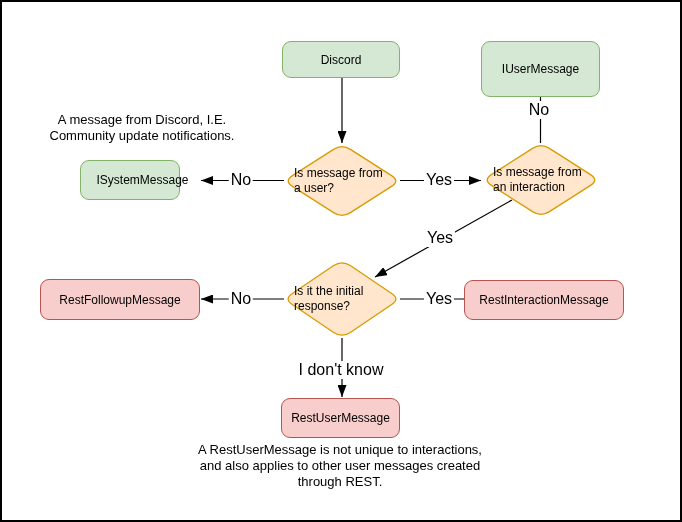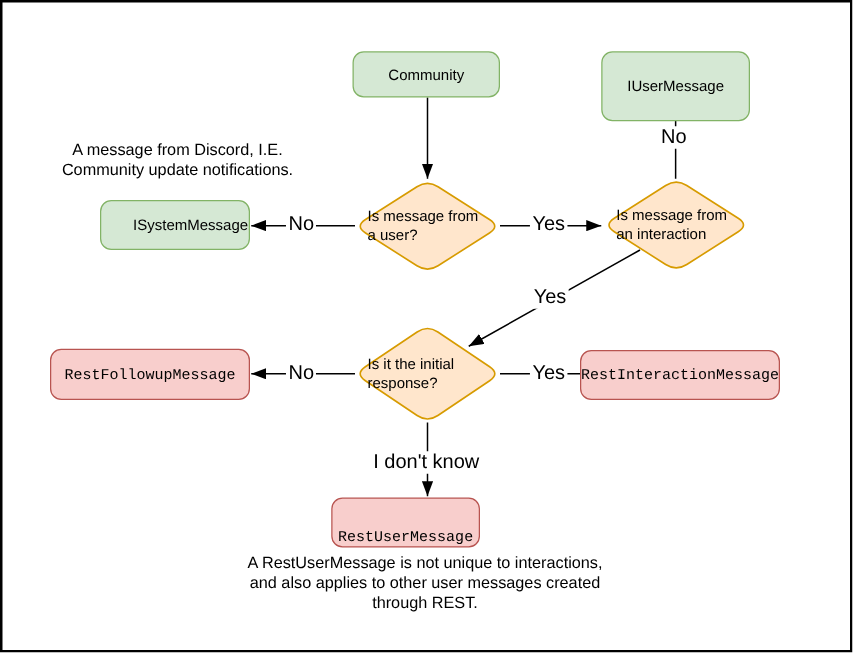--- a/index.html
+++ b/index.html
@@ -19,21 +19,21 @@
     overflow:hidden;
   }
   .overlay { position:absolute; left:0; top:0; }
   .rect-node {
     position:absolute; box-sizing:border-box;
     border-radius:9px; border:1px solid;
     display:flex; align-items:center; justify-content:center;
     font-size:12px; text-align:center; cursor:default;
   }
   .green { background:var(--green-fill); border-color:var(--green-border); }
-  .red   { background:var(--red-fill);   border-color:var(--red-border);font-family:Liberation Mono, monospace; }
+  .red   { background:var(--red-fill);   border-color:var(--red-border); }
   .diamond-label {
     position:absolute; width:96px; text-align:left;
     font-size:12px; line-height:15px;
     transform:translate(-50%,-50%);
   }
   .edge-label {
     position:absolute; transform:translate(-50%,-50%);
     background:var(--background); font-size:16px; padding:0 2px;
     white-space:nowrap;
   }
@@ -73,40 +73,40 @@
 
     <path d="M333.57,149.38 Q342,144 350.43,149.38 L391.57,175.62 Q400,181 391.57,186.38
              L350.43,212.62 Q342,218 333.57,212.62 L292.43,186.38 Q284,181 292.43,175.62 Z" fill="var(--orange-fill)" stroke="var(--orange-border)" stroke-width="1.3"></path>
     <path d="M532.57,148.38 Q541,143 549.43,148.38 L590.57,174.62 Q599,180 590.57,185.38
              L549.43,211.62 Q541,217 532.57,211.62 L491.43,185.38 Q483,180 491.43,174.62 Z" fill="var(--orange-fill)" stroke="var(--orange-border)" stroke-width="1.3"></path>
     <path d="M333.70,265.58 Q342,260 350.30,265.58 L391.70,293.42 Q400,299 391.70,304.58
              L350.30,332.42 Q342,338 333.70,332.42 L292.30,304.58 Q284,299 292.30,293.42 Z" fill="var(--orange-fill)" stroke="var(--orange-border)" stroke-width="1.3"></path>
   </svg>
 
   <div class="rect-node green" style="left:282px; top:41px; width:118px; height:37px;">
-    <span>Community</span>
+    <span>Discord</span>
   </div>
 
   <div class="rect-node green" style="left:481px; top:41px; width:119px; height:56px;justify-content:center;">
     <span>IUserMessage</span>
   </div>
 
-  <div class="rect-node green" style="left:80px; top:160px; width:120px; height:40px;padding-left:25px;">
+  <div class="rect-node green" style="left:80px; top:160px; width:100px; height:40px;padding-left:25px;">
     <span>ISystemMessage</span>
   </div>
 
   <div class="rect-node red" style="left:40px; top:279px; width:160px; height:41px;">
     <span>RestFollowupMessage</span>
   </div>
 
   <div class="rect-node red" style="left:464px; top:280px; width:160px; height:40px;">
     <span>RestInteractionMessage</span>
   </div>
 
-  <div class="rect-node red" style="left:265px; top:398px; width:119px; height:40px;align-items:flex-end;">
+  <div class="rect-node red" style="left:281px; top:398px; width:119px; height:40px;">
     <span>RestUserMessage</span>
   </div>
 
   <div class="diamond-label" style="left:342px; top:181px;">Is message from a user?</div>
   <div class="diamond-label" style="left:342px; top:299px;">Is it the initial response?</div>
   <div class="diamond-label" style="left:541px; top:180px;">Is message from an interaction</div>
 
   <div class="edge-label" style="left:241px; top:180px;">No</div>
   <div class="edge-label" style="left:439px; top:180px;">Yes</div>
   <div class="edge-label" style="left:539px; top:110px;">No</div>

